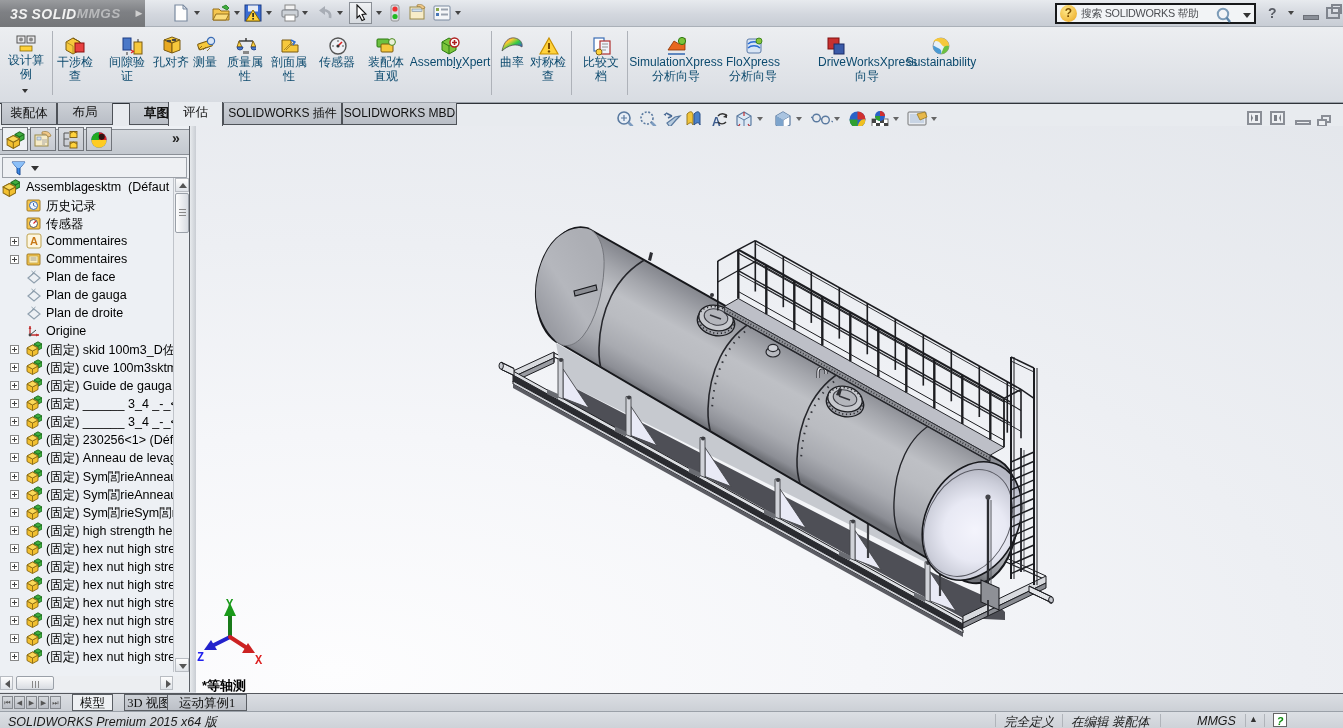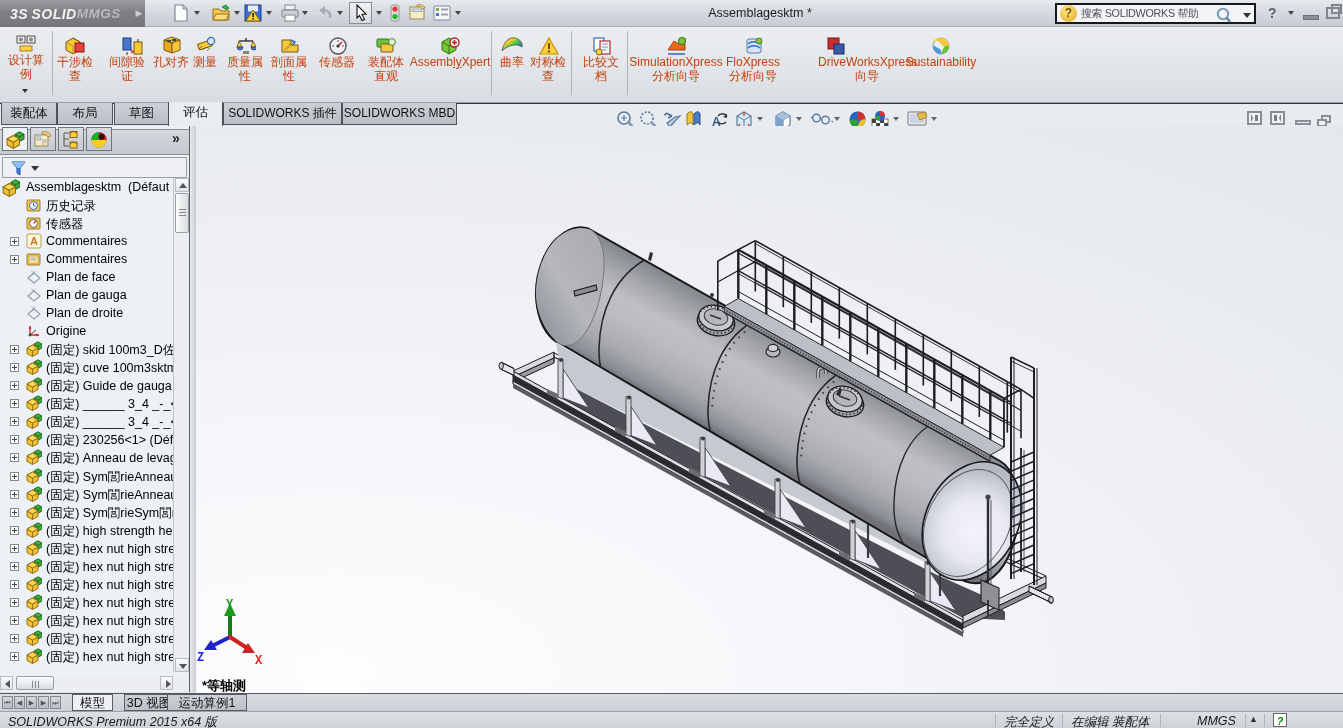--- a/index.html
+++ b/index.html
@@ -21,21 +21,21 @@
 #wintitle { left:600px; top:6px; width:320px; text-align:center; font-size:12.5px; color:#1c1c1c; }
 #searchbox { left:1055px; top:3px; width:201px; height:21px; background:#f2f4f6; border:2px solid #17181a; display:flex; align-items:center; }
 #searchbox .q { font-size:10.8px; color:#4c4e52; margin-left:4px; letter-spacing:-0.3px; }
 #helpq { left:1268px; top:5px; font-size:14px; font-weight:bold; color:#5a5e66; }
 #minbtn { left:1303px; top:15px; width:16px; height:5px; background:#8a8f98; border:1px solid #6c7078;}
 #restbtn { left:1326px; top:7px; width:14px; height:12px; border:2px solid #80858e; background:transparent;}
 #restbtn2 { left:1331px; top:4px; width:11px; height:10px; border:2px solid #80858e; background:#dfe2e8;}
 
 
 #ribbon { left:0; top:27px; width:1343px; height:76px; background:linear-gradient(#eceef1,#dfe2e7 70%,#d8dce2); border-bottom:1px solid #9aa0a8; }
-.rlabel { position:absolute; top:29px; font-size:12px; line-height:13.5px; color:#c2410c; text-align:center; white-space:pre; }
+.rlabel { position:absolute; top:29px; font-size:12px; line-height:13.5px; color:#0c4a6e; text-align:center; white-space:pre; }
 .rsep { position:absolute; top:4px; width:1px; height:64px; background:#aeb2b9; }
 .ricon { position:absolute; top:9px; }
 
 
 #tabrow { left:0; top:103px; width:1343px; height:23px; background:#e8ebef; border-top:1px solid #30343a; }
 .ctab { position:absolute; top:0px; height:22px; white-space:nowrap; overflow:hidden; background:linear-gradient(#ccd0d6,#b9bec6); border:1px solid #4e5258; border-top:none; font-size:12.5px; color:#111; text-align:center; line-height:21px; }
 .ctab.active { background:#e9ecf0; border-bottom:none; border-top:none; height:24px; top:-1px; z-index:5; }
 
 
 #panel { left:0; top:126px; width:190px; height:566px; background:#edf0f4; border-right:1px solid #5a5e64; }
@@ -71,21 +71,20 @@
 </head>
 <body>
 <div id="app">
 
   <div id="titlebar" class="abs"></div>
   <div id="logo" class="abs">
       <span class="sw1" style="font-size:14px"> 3S SOLID</span>
       <span class="sw2" style="font-size:13.5px">MMGS</span>
     </div>
   <div id="logoarr" class="abs">▶</div>
-  <div id="wintitle" class="abs">Assemblagesktm *</div>
   <div id="searchbox" class="abs">
       <span style="width:17px;height:17px;margin-left:3px;background:radial-gradient(circle at 40% 35%,#ffe98a,#f0b83c 70%,#c8922a);border-radius:50%;color:#7a4d00;font-weight:bold;font-size:12px;text-align:center;line-height:17px;">?</span>
       <span class="q">搜索 SOLIDWORKS 帮助</span>
   <svg style="position:absolute;left:157px;top:1px" width="20" height="18" viewBox="0 0 20 18">
         <circle cx="9" cy="8" r="5.2" fill="none" stroke="#7d9cb8" stroke-width="2"></circle>
         <line x1="12.5" y1="11.5" x2="16" y2="16" stroke="#5d85a8" stroke-width="2.4"></line>
       </svg>
   <span style="position:absolute;left:186px;top:8px;width:0;height:0;border-left:4px solid transparent;border-right:4px solid transparent;border-top:5px solid #333;"></span>
   </div>
   <div id="helpq" class="abs">?</div>
@@ -274,22 +273,22 @@
         <path d="M10 2a8 8 0 018 8c-3 2-6 1-8-2-2-3-5-4-8-2a8 8 0 018-4z" fill="#f6c83c"></path>
         <path d="M2 10a8 8 0 008 8c1-3 0-5-3-6s-4-3-5-2z" fill="#4a9ad4"></path>
         <path d="M10 18a8 8 0 008-8c-3-1-5 0-6 3s-2 5-2 5z" fill="#6cc040"></path>
       </svg>
     <div class="rlabel" style="left:896px;width:90px;">Sustainability</div>
   </div>
 
   <div id="tabrow" class="abs"></div>
   <div class="abs" style="left:0;top:103px;width:1343px;height:24px;">
     <div class="ctab" style="left:1px;width:56px;">装配体</div>
-    <div class="ctab" style="left:57px;width:56px;">布局</div>
-    <div class="ctab" style="left:114px;width:55px;">草图</div>
+    <div class="ctab" style="left:57px;width:56px;font-family:Liberation Mono, monospace;">布局</div>
+    <div class="ctab" style="left:129px;width:55px;font-weight:bold;">草图</div>
     <div class="ctab active" style="left:168px;width:55px;">评估</div>
     <div class="ctab" style="left:223px;width:119px;font-size:12px;">SOLIDWORKS 插件</div>
     <div class="ctab" style="left:342px;width:115px;font-size:12px;">SOLIDWORKS MBD</div>
   </div>
 
   <div class="abs" style="left:608px;top:108px;width:340px;height:24px;">
     <svg class="abs" style="left:8px;top:2px" width="19" height="19" viewBox="0 0 19 19">
         <circle cx="8" cy="8" r="6" fill="#e8eef6" stroke="#5a7aa0" stroke-width="1.6"></circle>
         <path d="M8 5v6M5 8h6" stroke="#5a7aa0" stroke-width="1.2"></path>
         <line x1="12.5" y1="12.5" x2="16.5" y2="16.5" stroke="#7d9cc0" stroke-width="2.6"></line>
@@ -904,21 +903,21 @@
           <span style="position:absolute;left:15px;top:4px;width:1px;height:7px;background:#888;box-shadow:3px 0 0 #888,6px 0 0 #888;"></span>
         </div>
       <div style="position:absolute;left:160px;top:0;width:13px;height:14px;background:linear-gradient(#fdfdfd,#dfe3e8);border:1px solid #b8bcc2;">
           <span style="position:absolute;left:5px;top:3px;width:0;height:0;border-top:4px solid transparent;border-bottom:4px solid transparent;border-left:5px solid #555;"></span>
         </div>
     </div>
   </div>
   <div id="panelsplit" class="abs"></div>
 
   <div id="mmrow" class="abs"></div>
-  <div class="abs" style="left:0;top:694px;width:500px;height:17px;">
+  <div class="abs" style="left:0;top:694px;width:500px;height:17px;font-family:Liberation Serif, serif;">
     <div class="mmbtn" style="left:2px;">⏮</div>
     <div class="mmbtn" style="left:14px;">◀</div>
     <div class="mmbtn" style="left:26px;">▶</div>
     <div class="mmbtn" style="left:38px;">▶</div>
     <div class="mmbtn" style="left:50px;">⏭</div>
     <div class="mtab active" style="left:72px;width:41px;">模型</div>
     <div class="mtab" style="left:124px;width:50px;">3D 视图</div>
     <div class="mtab" style="left:167px;width:80px;">运动算例1</div>
   </div>
 

